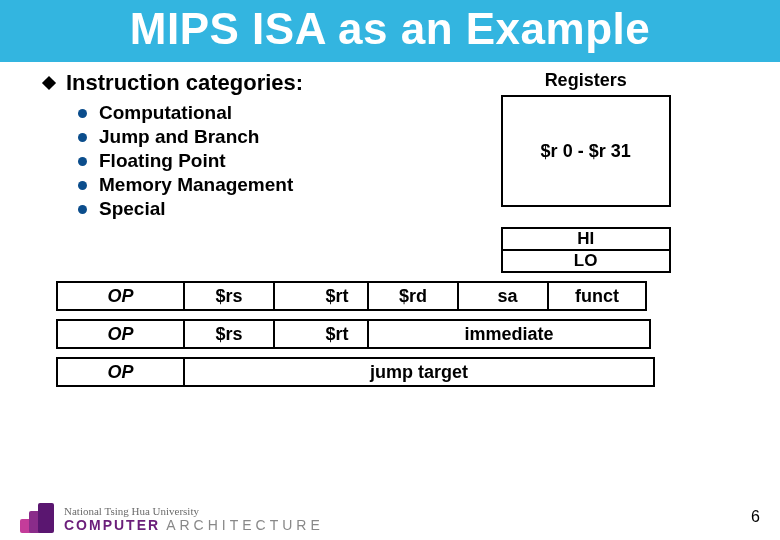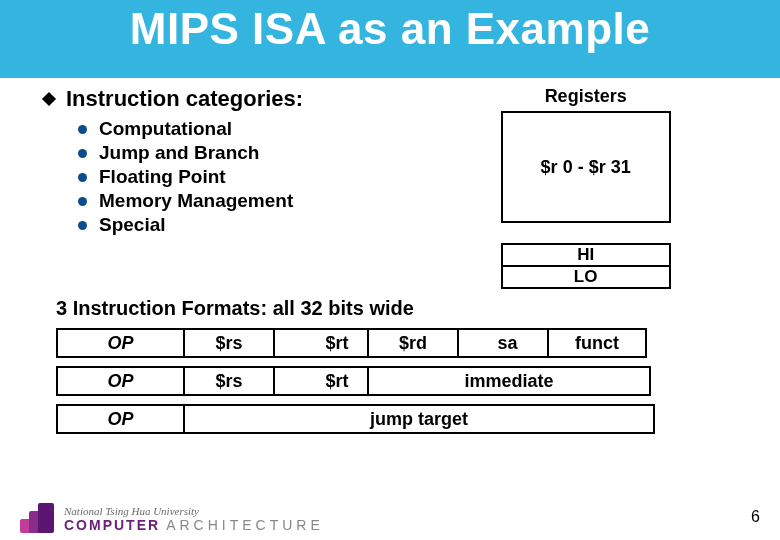--- a/index.html
+++ b/index.html
@@ -1,18 +1,18 @@
 <!DOCTYPE html>
 <html><head>
 <meta charset="utf-8">
 <style>
   * { box-sizing: border-box; margin: 0; padding: 0; }
   html, body { width: 780px; height: 540px; font-family: Arial, Helvetica, sans-serif; background: #fff; overflow: hidden; }
   .slide { width: 780px; height: 540px; position: relative; }
-  .title-band { background: #33b5e0; color: #fff; padding: 4px 0 24px 0; text-align: center; }
+  .title-band { background: #33b5e0; color: #fff; padding: 4px 0 8px 0; text-align: center; }
   .title-band h1 { font-family: "Comic Sans MS", "Comic Sans", cursive, Arial; font-size: 44px; font-weight: bold; letter-spacing: 0.5px; }
   .content { display: flex; padding: 8px 40px 0 44px; }
   .col-left { flex: 1.1; }
   .col-right { flex: 0.9; padding-left: 10px; }
   .cat-row { display: flex; align-items: center; margin-bottom: 4px; }
   .diamond { width: 10px; height: 10px; background: #000; transform: rotate(45deg); margin-right: 12px; flex-shrink: 0; }
   .cat-head { font-size: 22px; font-weight: bold; color: #000; }
   .bullets { margin: 6px 0 0 34px; }
   .b-row { display: flex; align-items: center; margin-bottom: 2px; }
   .dot { width: 9px; height: 9px; border-radius: 50%; background: #0b4d8c; margin-right: 12px; flex-shrink: 0; }
@@ -32,21 +32,21 @@
   .w-funct { width: 100px; }
   .w-imm { width: 284px; }
   .w-jt  { width: 472px; }
   .footer { position: absolute; left: 0; right: 0; bottom: 0; height: 40px; display: flex; align-items: center; justify-content: space-between; padding: 0 20px 6px 20px; }
   .logo-wrap { display: flex; align-items: flex-end; gap: 8px; }
   .logo-glyph { width: 36px; height: 32px; position: relative; }
   .logo-glyph .bar { position: absolute; width: 16px; border-radius: 2px; background: #6b1e7a; }
   .logo-glyph .bar.b1 { height: 14px; left: 0; bottom: 0; background: #c43c9a; }
   .logo-glyph .bar.b2 { height: 22px; left: 9px; bottom: 0; background: #8a2c8a; }
   .logo-glyph .bar.b3 { height: 30px; left: 18px; bottom: 0; background: #5a1670; }
-  .logo-text .l1 { font-size: 11px; color: #6b6b6b; font-family: Georgia, serif; font-style: italic; }
+  .logo-text .l1 { font-size: 11px; color: #6b6b6b; font-family: Georgia, serif; }
   .logo-text .l2 { font-size: 14px; color: #888; letter-spacing: 4px; }
   .logo-text .l2 b { color: #6b1e7a; letter-spacing: 2px; margin-right: 6px; }
   .pageno { font-size: 16px; color: #000; }
 </style>
 </head>
 <body>
 
 <div class="slide">
 
   <div class="title-band">
@@ -85,21 +85,20 @@
 
     <div class="col-right">
       <div class="reg-title">Registers</div>
       <div class="reg-box-big">$r 0 - $r 31</div>
       <div class="reg-box-small">HI</div>
       <div class="reg-box-small">LO</div>
     </div>
   </div>
 
   <div class="formats">
-    <div class="fmt-head">3 Instruction Formats: all 32 bits wide</div>
 
     <div class="fmt-row">
       <div class="cell w-op">OP</div>
       <div class="cell w-rs">$rs</div>
       <div class="cell w-rt">$rt</div>
       <div class="cell w-rd">$rd</div>
       <div class="cell w-sa">sa</div>
       <div class="cell w-funct">funct</div>
     </div>
 

